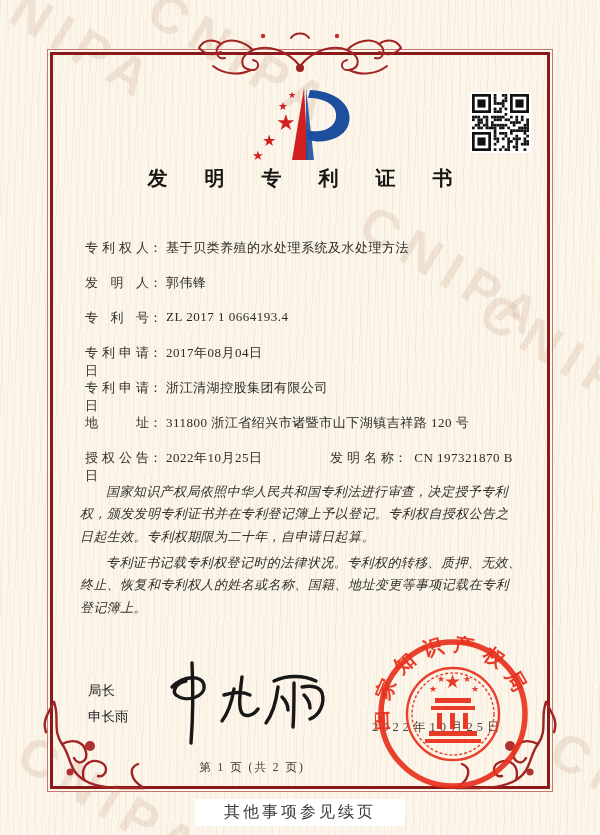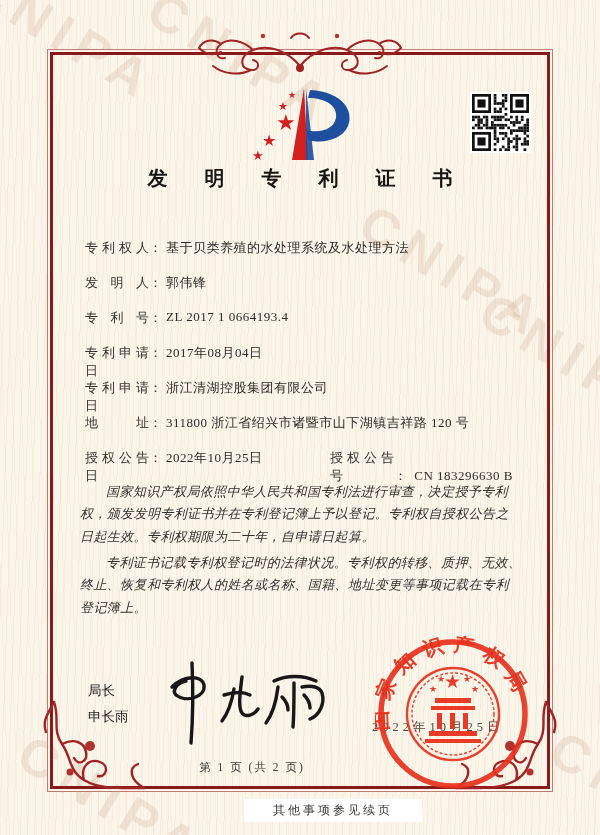--- a/index.html
+++ b/index.html
@@ -56,21 +56,21 @@
   .seal-date{
     position:absolute;left:372px;top:719px;width:170px;font-size:12.5px;
     letter-spacing:4px;color:#4a463c;text-align:left;
   }
   .page-num{
     position:absolute;left:0;top:760px;width:504px;text-align:center;
     font-size:11.5px;letter-spacing:2px;color:#3a3a36;
   }
   .footer-note{
     position:absolute;left:50%;top:799px;transform:translateX(-50%);
-    background:#ffffff;padding:3px 29px;font-size:12px;letter-spacing:3px;color:#3a3a36;margin-left:33px;
+    background:#ffffff;padding:3px 29px;font-size:16px;letter-spacing:3px;color:#3a3a36;
   }
 </style>
 </head>
 <body>
 
 <div class="page">
 
   <span class="wm" style="left:-40px;top:4px">CNIPA</span>
   <span class="wm" style="left:138px;top:28px">CNIPA</span>
   <span class="wm" style="left:350px;top:242px">CNIPA</span>
@@ -307,22 +307,22 @@
         <span class="fcolon">：</span>
       <span class="fvalue">311800 浙江省绍兴市诸暨市山下湖镇吉祥路 120 号</span>
     </div>
     <div class="frow grant-group">
       <span class="grant-first">
         <span class="flabel">授权公告日</span>
           <span class="fcolon">：</span>
         <span class="fvalue">2022年10月25日</span>
       </span>
       <span>
-        <span class="flabel">授权公告号</span><span class="fcolon">：</span>
-        <span class="fvalue">CN 183296630 B</span>
+        <span class="flabel">发明名称</span><span class="fcolon">：</span>
+        <span class="fvalue">CN 197321870 B</span>
       </span>
     </div>
   </div>
 
   <div class="body-text">
     <p>国家知识产权局依照中华人民共和国专利法进行审查，决定授予专利权，颁发发明专利证书并在专利登记簿上予以登记。专利权自授权公告之日起生效。专利权期限为二十年，自申请日起算。</p>
     <p>专利证书记载专利权登记时的法律状况。专利权的转移、质押、无效、终止、恢复和专利权人的姓名或名称、国籍、地址变更等事项记载在专利登记簿上。</p>
   </div>
 
   <div class="sig-block">

